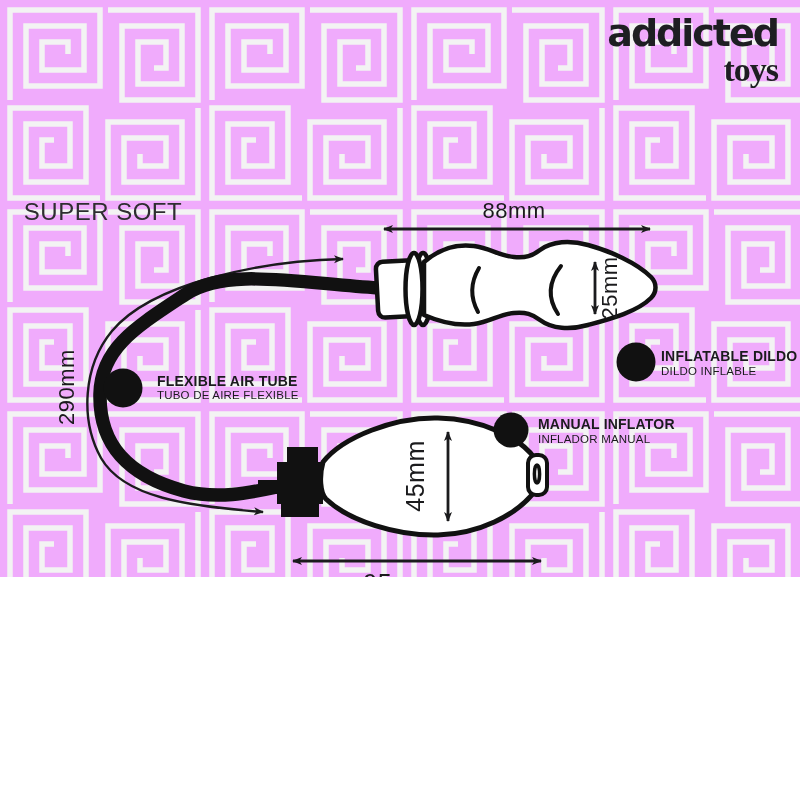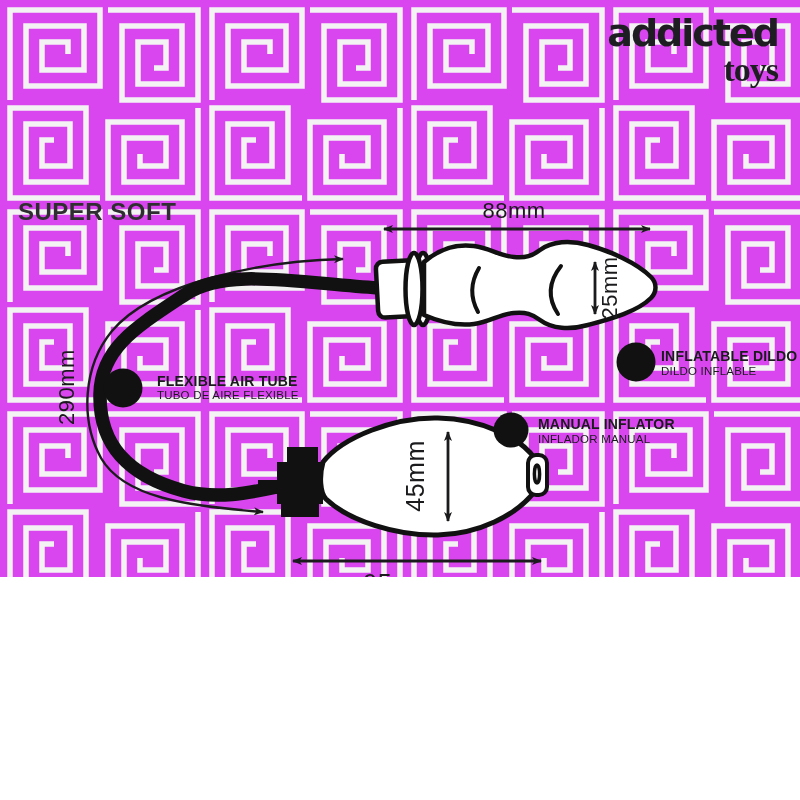--- a/index.html
+++ b/index.html
@@ -1,19 +1,19 @@
 <!DOCTYPE html>
 <html><head>
 <meta charset="utf-8">
 <style>
   html,body{margin:0;padding:0;background:#ffffff;}
   .canvas{
     position:relative;
     width:800px;height:577px;
-    background:#d946ef;
+    background:#f0abfc;
     overflow:hidden;
     font-family:"Liberation Sans", sans-serif;
   }
   .bg-svg{position:absolute;left:0;top:0;}
   .logo{
     position:absolute;
     right:22px;top:14px;
     text-align:right;
     color:#1e1e22;
     line-height:1;
@@ -28,25 +28,26 @@
     font-family:Liberation Serif, serif;
     font-weight:bold;
     font-size:34px;
     letter-spacing:-1px;
     margin-top:1px;
   }
   .heading{
     position:absolute;
     left:18px;top:198px;
     width:170px;
+    text-align:center;
     color:#2e2e30;
     font-size:24px;
     letter-spacing:0.5px;
     line-height:1.18;
-    font-weight:700;
+    font-weight:400;
   }
   svg text{fill:#1b1b1d;}
   .dim-label{font-size:22px;letter-spacing:0.5px;}
   .dim-label-lg{font-size:25px;letter-spacing:0.5px;}
   .lbl-bold{font-size:14px;font-weight:700;letter-spacing:0.2px;}
   .lbl-sub{font-size:11.5px;font-weight:400;letter-spacing:0.2px;}
 </style>
 </head>
 <body>
 

